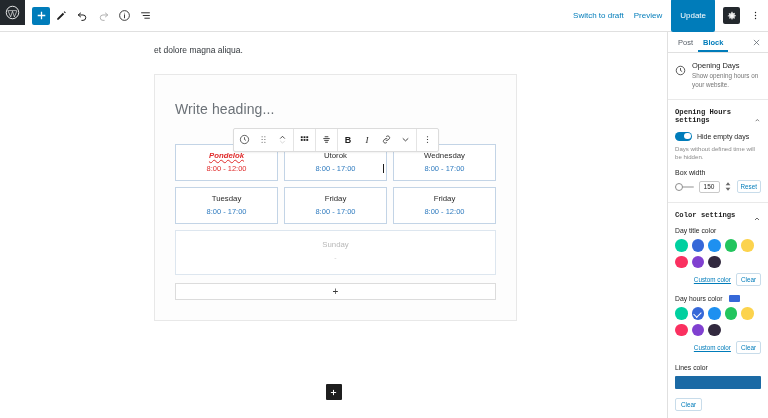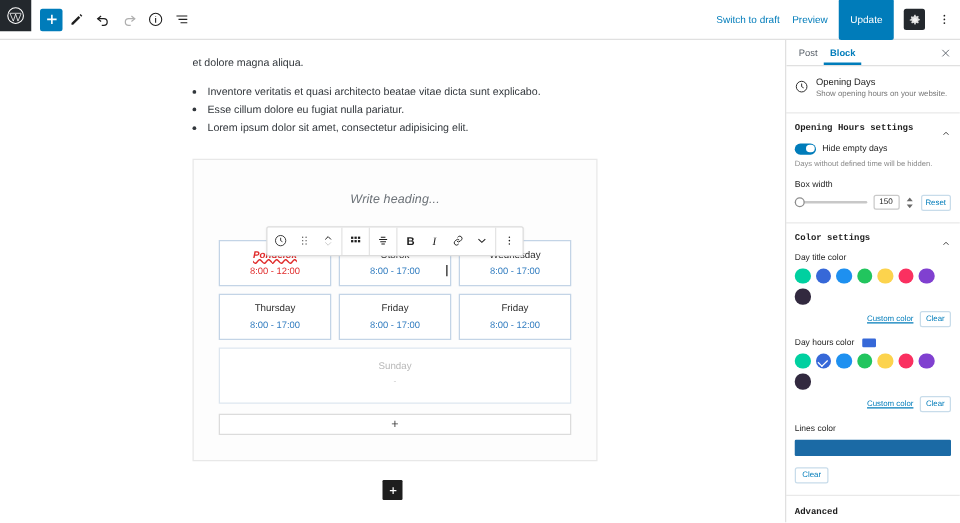--- a/index.html
+++ b/index.html
@@ -61,22 +61,22 @@
   .bullets { list-style: disc; padding-left: 12px; }
   .bullets li { font-size: 8.5px; color: #32373c; line-height: 1.72; }
 
   
   .block-wrap {
     position: relative; margin: 17px 150px 0 150px;
     border: 1px solid #e8e8e8; background: #fdfdfd;
     padding: 22px 20px 20px 20px;
   }
   .heading-ph {
-    text-align: center; font-size: 10px; color: #6b7177;
-    padding: 4px 0 10px 0; letter-spacing: .1px; font-style: italic;
+    font-size: 14px; color: #6b7177;
+    padding: 4px 0 10px 0; letter-spacing: .1px;
   }
 
   
   .blk-toolbar {
     position: absolute; left: 50%; transform: translateX(-50%); top: 53px;
     height: 24px; background: #fff; border: 1px solid #dcdcdc;
     display: flex; align-items: stretch; border-radius: 2px; z-index: 20;
     box-shadow: 0 1px 2px rgba(0,0,0,.06);
   }
   .bt-group { display: flex; align-items: center; border-right: 1px solid #e4e4e4; padding: 0 1px; }
@@ -125,21 +125,21 @@
   .appender {
     position: absolute; left: 50%; transform: translateX(-50%);
     bottom: 18px; width: 16px; height: 16px; background: #1e1e1e;
     border: none; cursor: pointer; display: flex;
     align-items: center; justify-content: center; border-radius: 1px;
   }
   .appender svg { width: 9px; height: 9px; stroke: #fff; }
 
   
   .sidebar {
-    width: 140px; flex-shrink: 0; background: #fff;
+    width: 101px; flex-shrink: 0; background: #fff;
     border-left: 1px solid #e0e0e0; display: flex; flex-direction: column;
     overflow: hidden;
   }
   .sb-tabs {
     display: flex; align-items: center; height: 21px;
     border-bottom: 1px solid #e0e0e0; padding: 0 5px; flex-shrink: 0;
   }
   .sb-tab {
     font-size: 7.5px; color: #555d66; background: none; border: none;
     cursor: pointer; padding: 0 5px; height: 100%; line-height: 21px;
@@ -296,25 +296,20 @@
       </button>
     </div>
   </div>
 
   <div class="body">
 
     <div class="canvas">
 
       <div class="doc">
         <p class="para">et dolore magna aliqua.</p>
-        <ul class="bullets">
-          <li>Inventore veritatis et quasi architecto beatae vitae dicta sunt explicabo.</li>
-          <li>Esse cillum dolore eu fugiat nulla pariatur.</li>
-          <li>Lorem ipsum dolor sit amet, consectetur adipisicing elit.</li>
-        </ul>
       </div>
 
       <div class="block-wrap">
 
         <div class="heading-ph">Write heading...</div>
 
         <div class="blk-toolbar">
           <div class="bt-group">
             <button class="bt-btn">
               <svg viewBox="0 0 24 24" fill="none" stroke="#1e1e1e" stroke-width="1.5">
@@ -395,21 +390,21 @@
           </div>
           <div class="oh-box">
             <div class="oh-day">Utorok</div>
             <div class="oh-hours caret">8:00 - 17:00</div>
           </div>
           <div class="oh-box">
             <div class="oh-day">Wednesday</div>
             <div class="oh-hours">8:00 - 17:00</div>
           </div>
           <div class="oh-box">
-            <div class="oh-day">Thursday</div>
+            <div class="oh-day">Tuesday</div>
             <div class="oh-hours">8:00 - 17:00</div>
           </div>
           <div class="oh-box">
             <div class="oh-day">Friday</div>
             <div class="oh-hours">8:00 - 17:00</div>
           </div>
           <div class="oh-box">
             <div class="oh-day">Friday</div>
             <div class="oh-hours">8:00 - 12:00</div>
           </div>

